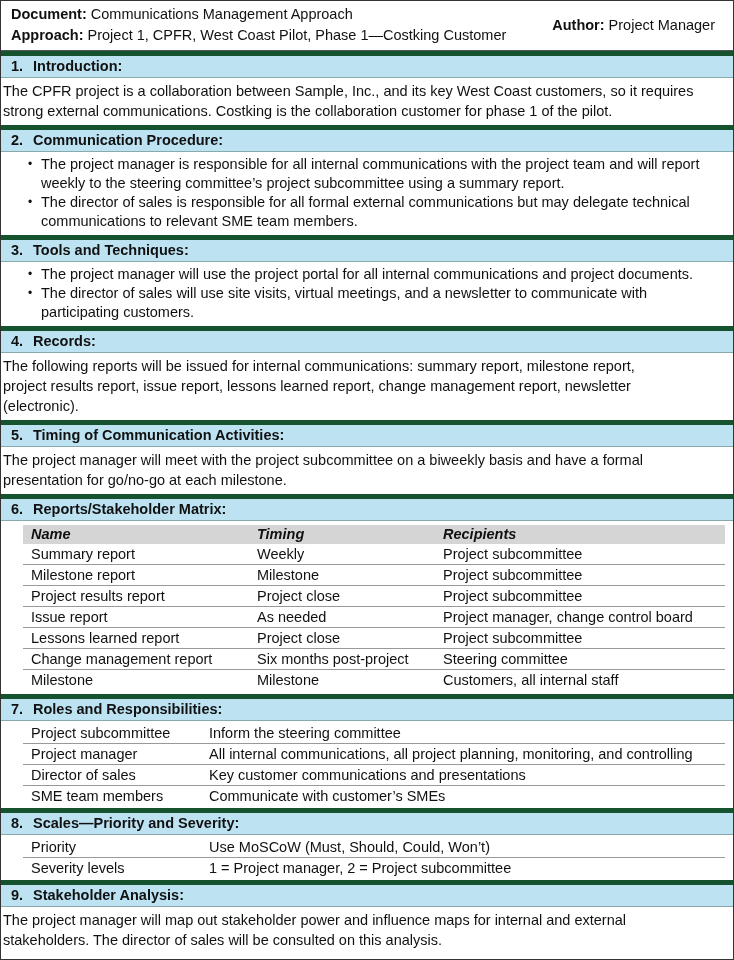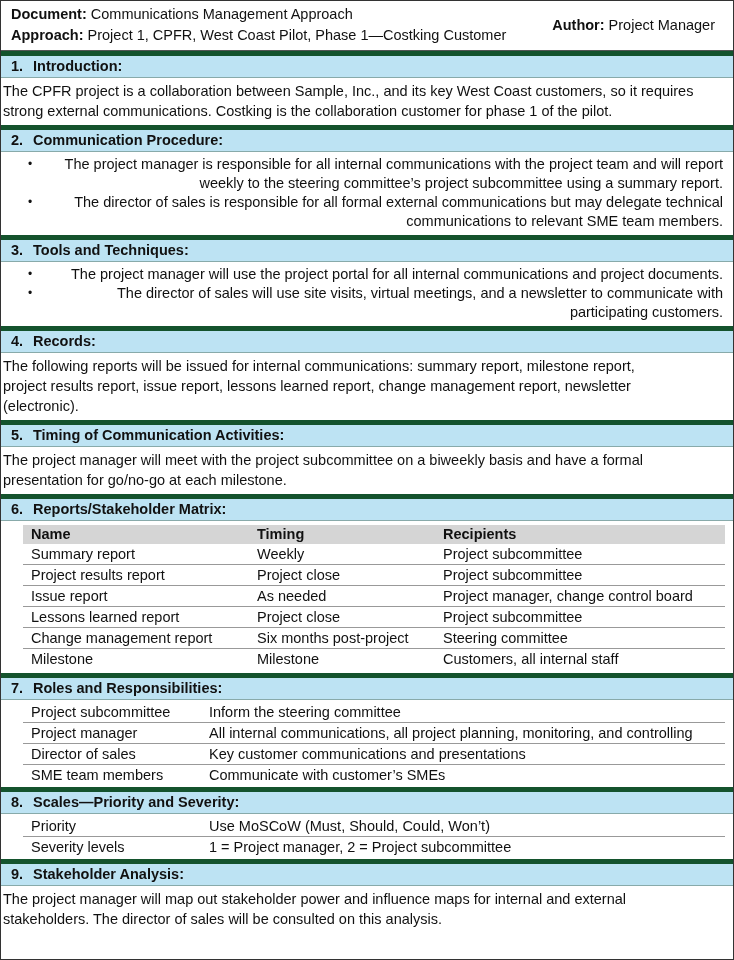--- a/index.html
+++ b/index.html
@@ -4,27 +4,27 @@
 <style>
   html,body{margin:0;padding:0;background:#fff;}
   body{width:734px;height:960px;overflow:hidden;font-family:"Liberation Sans",sans-serif;font-size:14.5px;color:#111;}
   .doc{position:absolute;left:0;top:0;width:732px;height:958px;border:1px solid #333;}
   .hdr{height:46px;padding:3px 10px 0 10px;border-bottom:1px solid #555;position:relative;line-height:21px;}
   .hdr b{font-weight:bold;}
   .author{position:absolute;right:18px;top:14px;}
   .sec-title{background:#bde3f3;border-top:5px solid #14532d;border-bottom:1px solid #8aa;height:21px;line-height:21px;padding-left:10px;font-weight:bold;}
   .sec-title .num{display:inline-block;width:22px;}
   .para{padding:3px 10px 4px 2px;line-height:20px;}
-  ul.b{margin:0;padding:3px 10px 4px 40px;line-height:19px;list-style:none;text-align:right;}
+  ul.b{margin:0;padding:3px 10px 4px 40px;line-height:19px;list-style:none;}
   ul.b li{position:relative;}
   ul.b li:before{content:"•";position:absolute;left:-13px;font-size:12px;}
   table{border-collapse:collapse;}
   .mtx{margin:4px 10px 4px 22px;width:702px;}
   .mtx th{text-align:left;font-weight:bold;height:19px;padding:0 8px;}
-  .mtx th span{display:block;background:#d5d5d5;padding:0 8px;margin:0 -8px;height:19px;line-height:19px;}
+  .mtx th span{display:block;background:#d5d5d5;padding:0 8px;margin:0 -8px;height:19px;line-height:19px;font-style:italic;}
   .mtx td{height:20px;line-height:20px;padding:0 8px;border-bottom:1px solid #999;}
   .mtx tr:last-child td{border-bottom:none;}
   .kv{margin:2px 10px 2px 22px;width:702px;}
   .kv td{height:20px;line-height:20px;padding:0 8px;border-bottom:1px solid #999;}
   .kv tr:last-child td{border-bottom:none;}
   .kv td.k{width:162px;}
 </style>
 </head>
 <body>
 
@@ -68,20 +68,25 @@
           </th>
         <th>
             <span>Recipients</span>
           </th>
       </tr>
     </thead>
     <tbody>
       <tr>
           <td>Summary report</td>
           <td>Weekly</td>
+          <td>Project subcommittee</td>
+        </tr>
+      <tr>
+          <td>Milestone report</td>
+          <td>Milestone</td>
           <td>Project subcommittee</td>
         </tr>
       <tr>
           <td>Project results report</td>
           <td>Project close</td>
           <td>Project subcommittee</td>
         </tr>
       <tr>
           <td>Issue report</td>
           <td>As needed</td>

